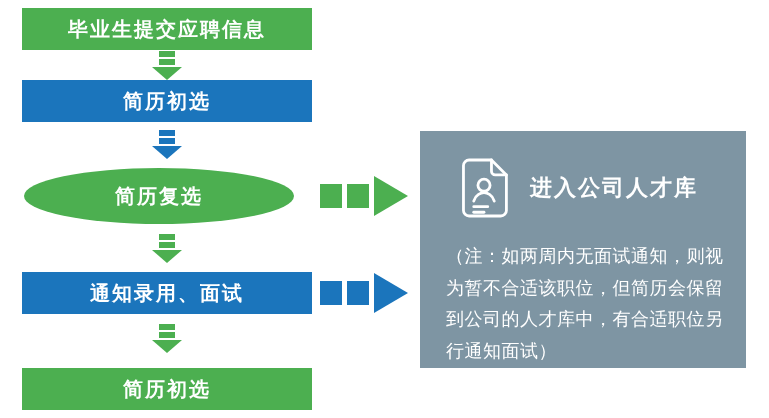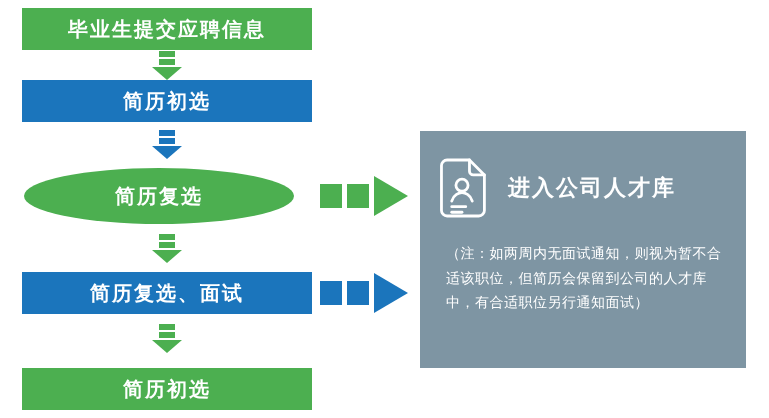--- a/index.html
+++ b/index.html
@@ -97,31 +97,31 @@
     top:131px;
     width:326px;
     height:237px;
     background:var(--panel-bg);
     color:var(--text-on-fill);
   }
   .panel-header{
     display:flex;
     align-items:center;
     gap:18px;
-    padding:26px 20px 0 14px;
+    padding:26px 20px 0 36px;
   }
   .panel-title{
     font-size:22px;
     font-weight:700;
     letter-spacing:2px;
     white-space:nowrap;
   }
   .panel-note{
     margin:22px 22px 0 26px;
-    font-size:14px;
+    font-size:18px;
     line-height:1.75;
     letter-spacing:0.5px;
     text-align:left;
   }
 </style>
 </head>
 <body>
 
 <div class="canvas">
 
@@ -149,21 +149,21 @@
     <span>简历复选</span>
   </div>
 
   <div class="arrow-down green" style="top:234px">
     <i class="bar"></i>
     <i class="bar"></i>
     <i class="head"></i>
   </div>
 
   <div class="node blue" style="top:272px">
-    <span>简历复选、面试</span>
+    <span>通知录用、面试</span>
   </div>
 
   <div class="arrow-down green" style="top:324px">
     <i class="bar"></i>
     <i class="bar"></i>
     <i class="head"></i>
   </div>
 
   <div class="node green" style="top:368px">
     <span>简历初选</span>

